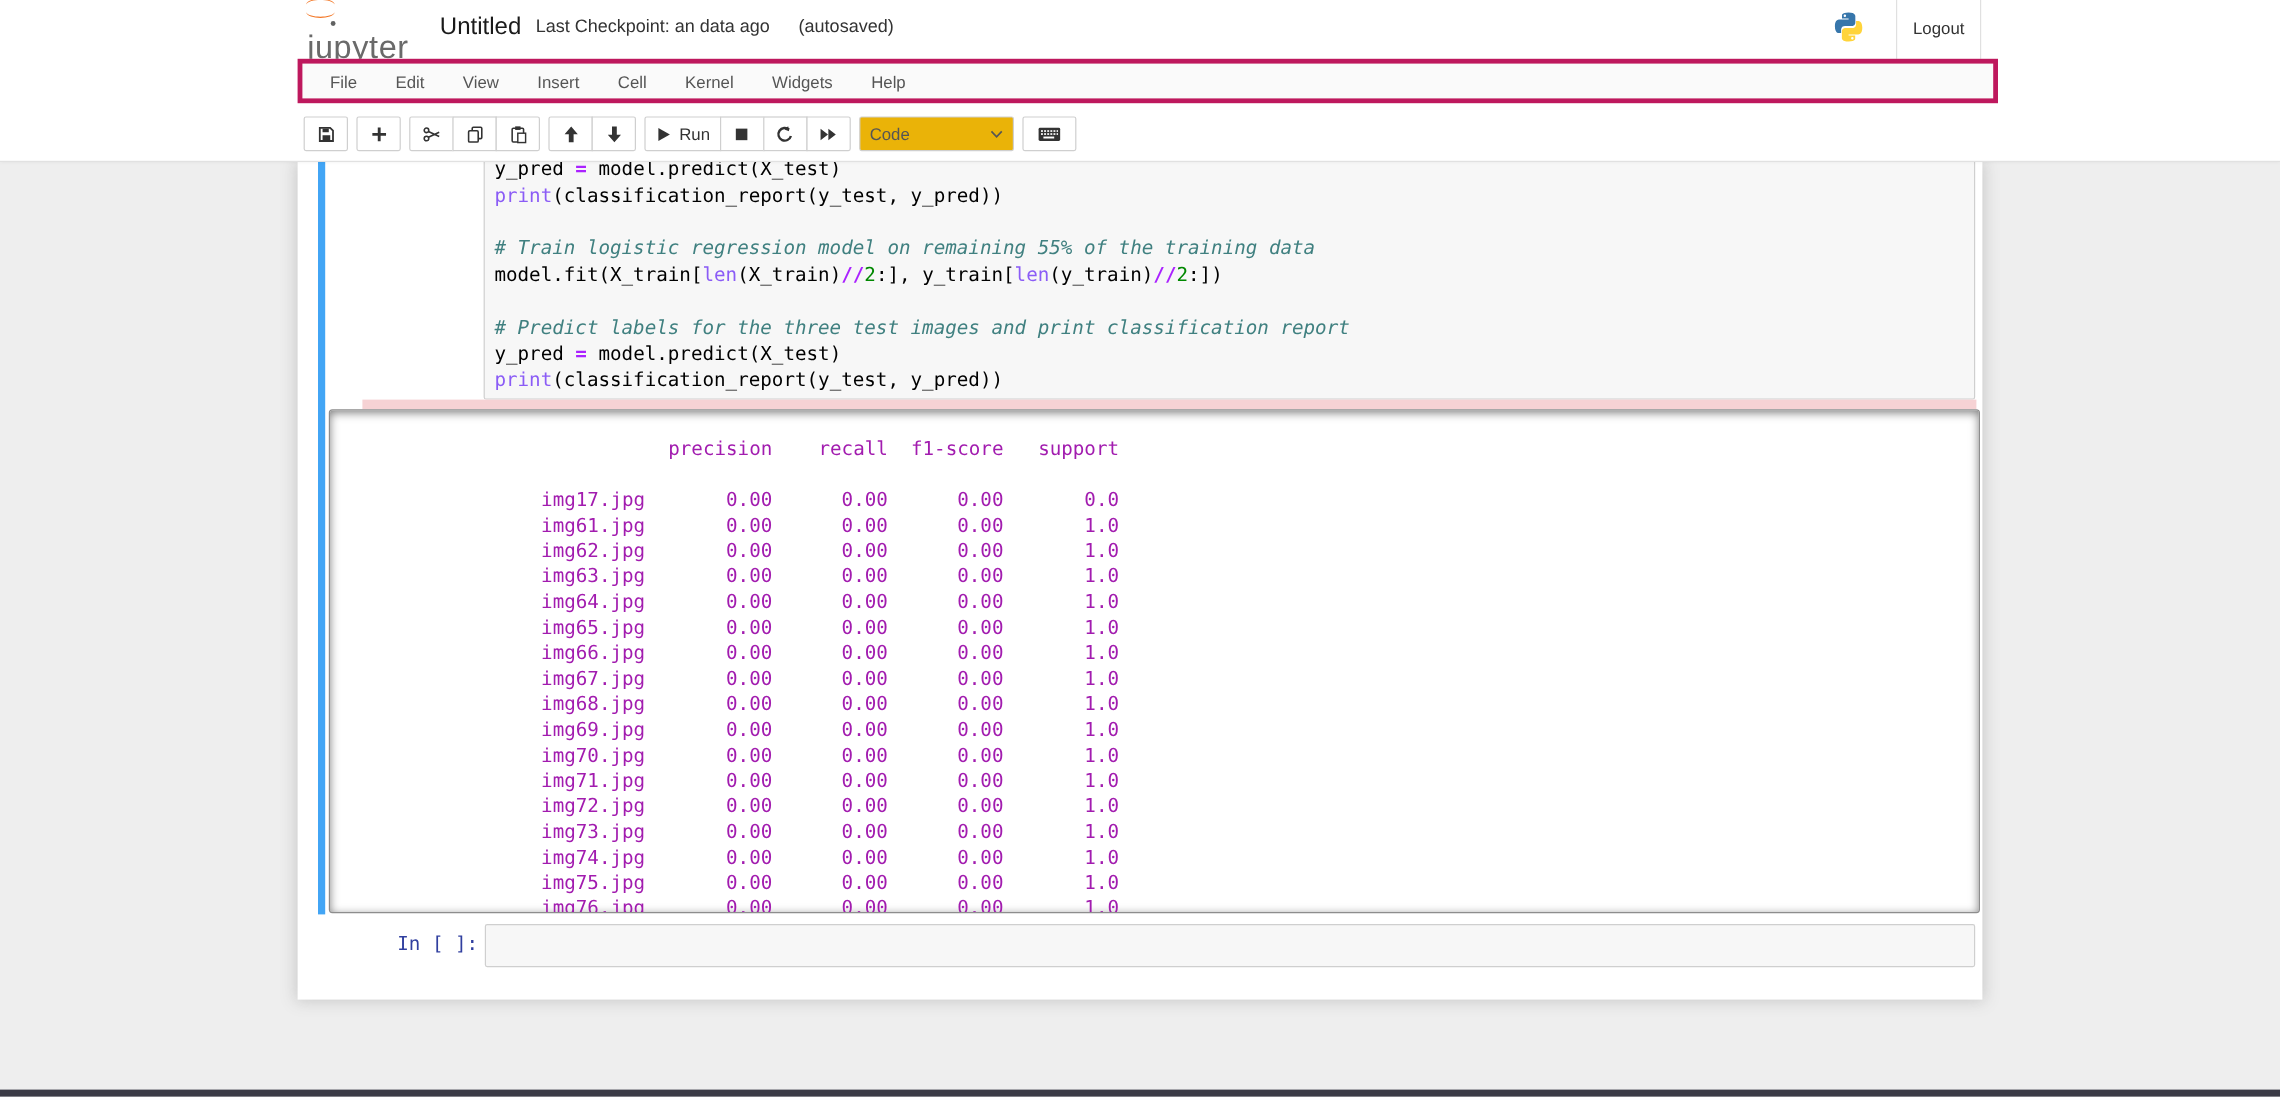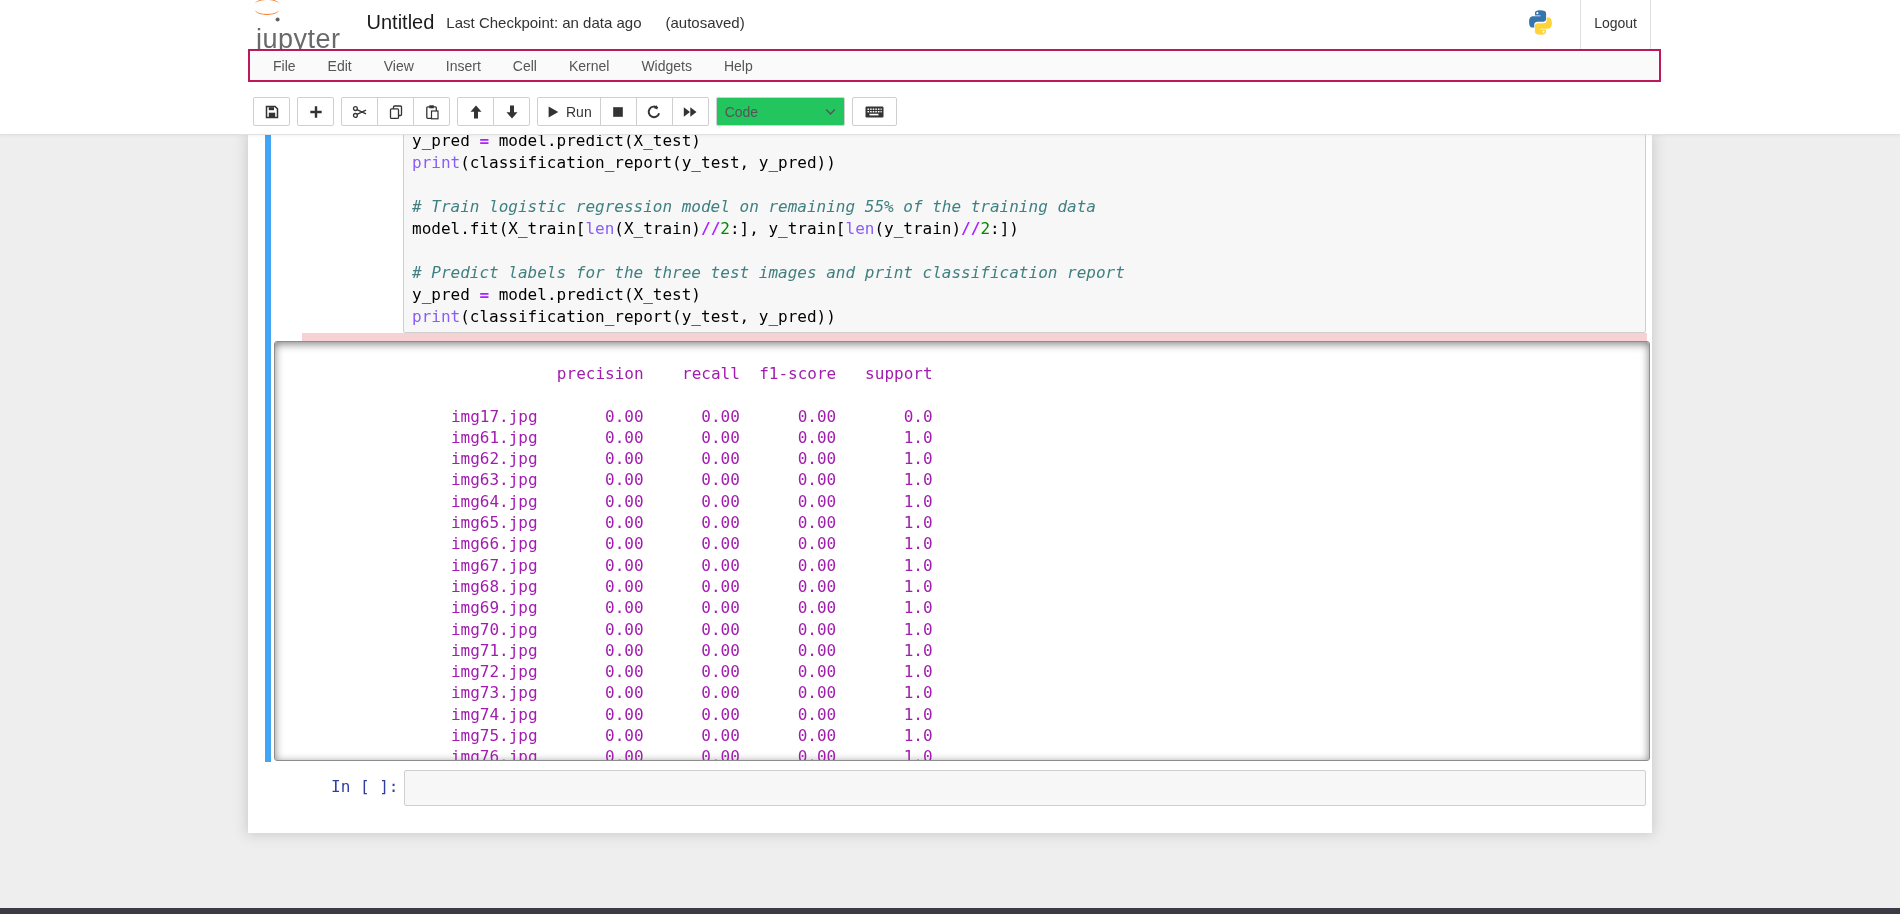--- a/index.html
+++ b/index.html
@@ -16,39 +16,39 @@
   .logo{display:flex;cursor:pointer;flex-direction:column;}
   .logo-word{font-size:27px;color:#6a6a6a;margin-left:6px;letter-spacing:0.5px;}
   .nb-title{font-size:20px;color:#1a1a1a;margin-left:26px;}
   .chk{font-size:15px;color:#333;margin-left:12px;}
   .autosaved{font-size:15px;color:#333;margin-left:24px;}
   .row1-right{position:absolute;top:0;right:249px;height:45px;display:flex;align-items:center;gap:26px;}
   .logout-btn{border:1px solid #e0e0e0;border-radius:2px;background:#fff;color:#333;
               font-size:14px;padding:20px 13px;cursor:pointer;font-family:inherit;}
   
   .menubar{position:absolute;left:248px;top:49px;width:1402px;height:29px;background:#fafafa;
-           border:2px solid #be185d;display:flex;align-items:flex-end;padding-left:7px;box-sizing:content-box;}
+           border:4px solid #be185d;display:flex;align-items:flex-end;padding-left:7px;box-sizing:content-box;}
   .menu-item{font-size:14px;color:#555;padding:0 16px;height:100%;display:flex;align-items:center;cursor:pointer;}
   .menu-right{margin-left:auto;display:flex;align-items:center;height:100%;}
   .trusted{border:1px solid #e0e0e0;border-radius:2px;color:#8a8a8a;font-size:13px;
            padding:3px 9px;margin-right:44px;background:#fafafa;cursor:default;}
   .kdivider{width:1px;height:29px;background:#d8d8d8;}
   .kernel-name{font-size:15.5px;color:#333;padding:0 10px 0 11px;}
   .kernel-circle{width:13px;height:13px;border:2px solid #444;border-radius:50%;margin-right:-12px;}
   
   .toolbar{position:absolute;left:253px;top:97px;display:flex;gap:7px;align-items:center;}
   .tgroup{display:flex;}
   .tbtn{height:29px;min-width:37px;background:#fff;border:1px solid #cfcfcf;border-radius:2px;
         display:flex;align-items:center;justify-content:center;color:#333;cursor:pointer;
         box-sizing:border-box;padding:0 8px;font-size:14px;gap:6px;}
   .tgroup .tbtn{border-radius:0;margin-left:-1px;}
   .tgroup .tbtn:first-child{border-radius:2px 0 0 2px;margin-left:0;}
   .tgroup .tbtn:last-child{border-radius:0 2px 2px 0;}
   .tgroup .tbtn:only-child{border-radius:2px;}
-  .cell-type{height:29px;width:129px;border:1px solid #cfcfcf;border-radius:2px;background:#22c55e;
+  .cell-type{height:29px;width:129px;border:1px solid #cfcfcf;border-radius:2px;background:#eab308;
              display:flex;align-items:center;font-size:14px;color:#555;padding:0 8px;cursor:pointer;
              box-sizing:border-box;justify-content:space-between;}
   
   .site{position:absolute;top:135px;left:0;width:1900px;height:779px;background:#eee;}
   .nb{position:absolute;left:248px;top:0;width:1404px;height:698px;background:#fff;
       box-shadow:0 0 12px 1px rgba(87,87,87,0.25);overflow:hidden;}
   .sel-bar{position:absolute;left:17px;top:0;width:6px;height:627px;background:#42a5f5;}
   .code-box{position:absolute;left:155px;top:-12px;width:1243px;height:210px;background:#f7f7f7;
             border:1px solid #cfcfcf;border-radius:2px;box-sizing:border-box;overflow:hidden;cursor:text;}
   .code-pre{margin:0;padding:6px 8px 0 8px;font-family:"DejaVu Sans Mono",monospace;

